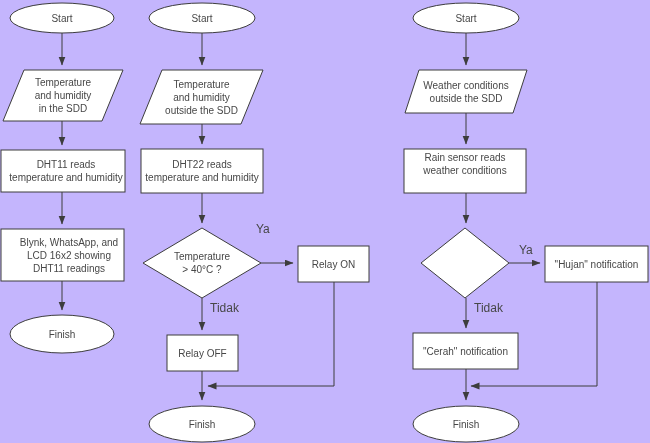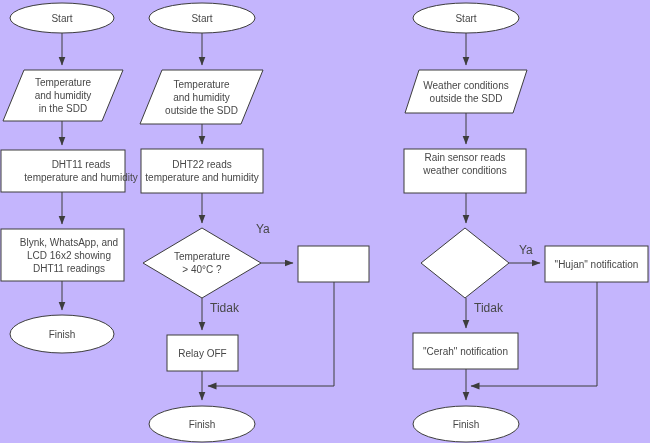--- a/index.html
+++ b/index.html
@@ -28,21 +28,21 @@
   }
   .edge-lbl {
     position: absolute;
     font-size: 12px;
     color: #474747;
     white-space: nowrap;
   }
   
   #la-start  { left: 10px;  top: 3px;   width: 104px; height: 30px; }
   #la-io     { left: 3px;   top: 70px;  width: 120px; height: 51px; }
-  #la-p1     { left: 19px;   top: 150px; width: 124px; height: 42px; }
+  #la-p1     { left: 4px;   top: 150px; width: 124px; height: 42px; }
   #la-p2     { left: 1px;   top: 229px; width: 136px; height: 52px; }
   #la-finish { left: 10px;  top: 315px; width: 104px; height: 38px; }
   
   #lb-start  { left: 149px; top: 3px;   width: 106px; height: 30px; }
   #lb-io     { left: 140px; top: 70px;  width: 123px; height: 54px; }
   #lb-p1     { left: 141px; top: 149px; width: 122px; height: 44px; }
   #lb-dec    { left: 143px; top: 228px; width: 118px; height: 70px; }
   #lb-on     { left: 298px; top: 246px; width: 71px;  height: 36px; }
   #lb-off    { left: 167px; top: 335px; width: 71px;  height: 36px; }
   #lb-finish { left: 149px; top: 406px; width: 106px; height: 36px; }
@@ -124,20 +124,21 @@
   <div class="lbl" id="la-finish">Finish</div>
 
   <div class="lbl" id="lb-start">Start</div>
   <div class="lbl" id="lb-io">Temperature
 and humidity
 outside the SDD</div>
   <div class="lbl" id="lb-p1">DHT22 reads
 temperature and humidity</div>
   <div class="lbl" id="lb-dec">Temperature
 &gt; 40°C ?</div>
+  <div class="lbl" id="lb-on">Relay ON</div>
   <div class="lbl" id="lb-off">Relay OFF</div>
   <div class="lbl" id="lb-finish">Finish</div>
   <div class="edge-lbl" id="lb-ya">Ya</div>
   <div class="edge-lbl" id="lb-tidak">Tidak</div>
 
   <div class="lbl" id="lc-start">Start</div>
   <div class="lbl" id="lc-io">Weather conditions
 outside the SDD</div>
   <div class="lbl" id="lc-p1">Rain sensor reads
 weather conditions</div>

